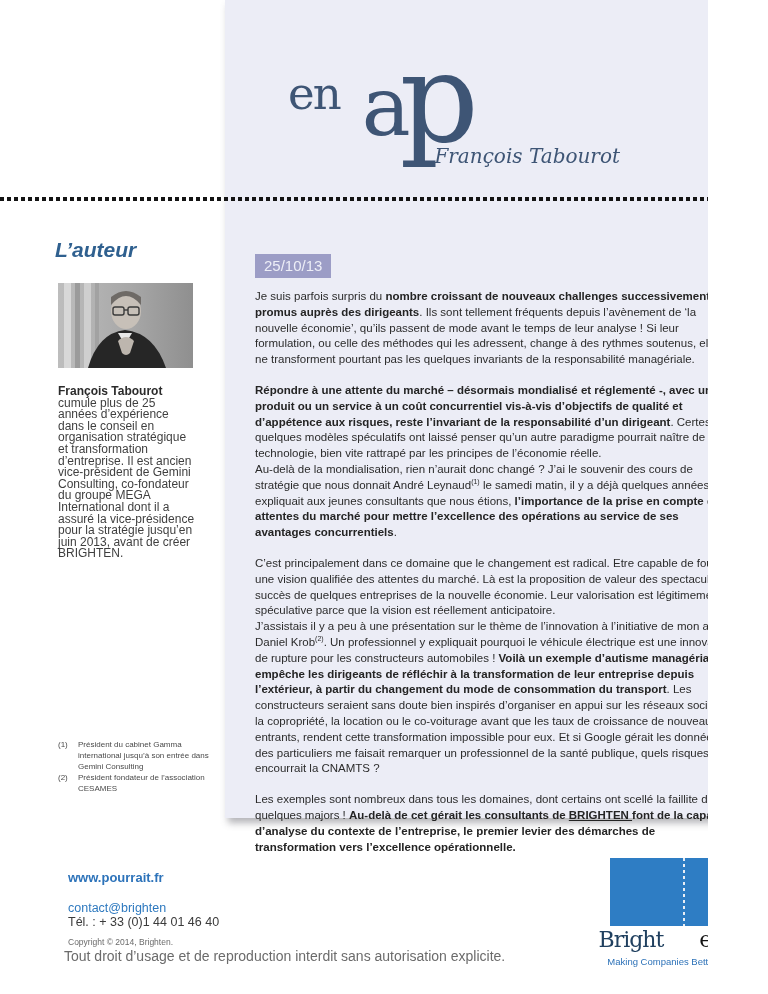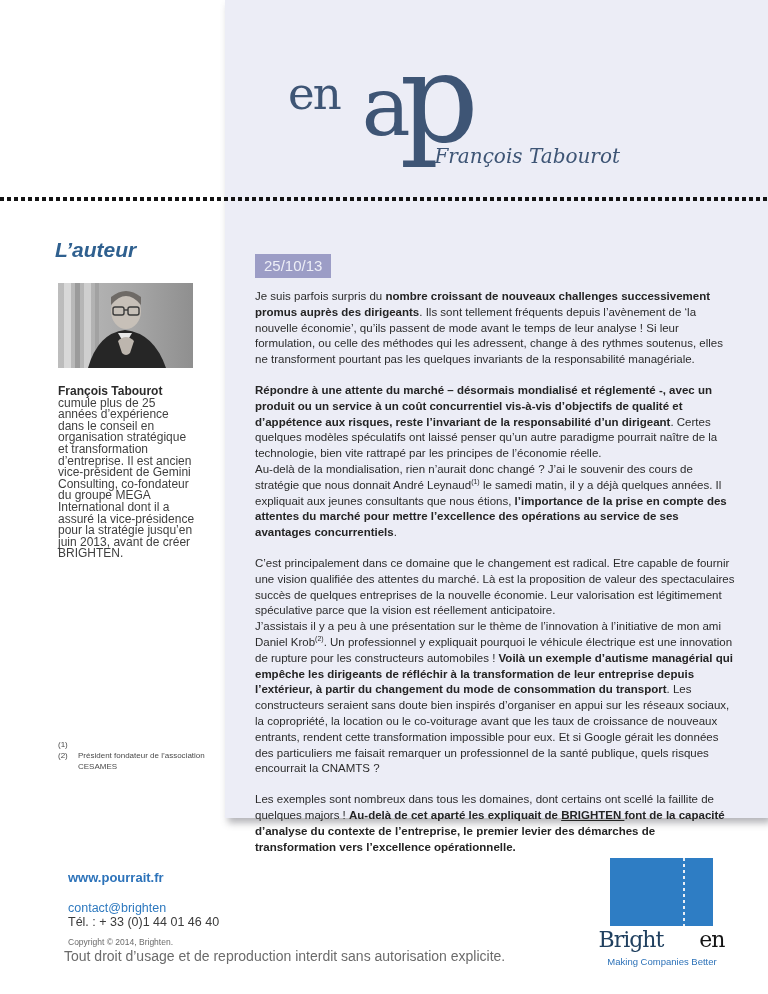--- a/index.html
+++ b/index.html
@@ -1,16 +1,16 @@
 <!DOCTYPE html>
 <html><head>
 <meta charset="utf-8">
 <style>
   html,body{margin:0;padding:0;background:#fff;}
-  .page{position:relative;width:768px;height:994px;background:#ffffff;overflow:hidden;
+  .page{position:relative;width:708px;height:994px;background:#ffffff;overflow:hidden;
         font-family:"Liberation Sans",sans-serif;}
 
   
   .header-box{position:absolute;left:225px;top:0;width:543px;height:818px;
               background:#ecedf6;box-shadow:3px 5px 7px rgba(90,90,100,.45);}
 
   
   .dotted-line{position:absolute;left:0;top:197px;width:768px;height:4px;z-index:5;
                background:repeating-linear-gradient(90deg,#141414 0 4px,transparent 4px 7px);}
 
@@ -113,36 +113,37 @@
     <path d="M60 58 Q68 50 76 58 L72 70 Q68 74 64 70 Z" fill="#bdb6ae"></path>
   </svg>
 
   <div class="author-bio">
     <b>François Tabourot</b><span> cumule plus de 25 années d’expérience dans le conseil en organisation stratégique et transformation d’entreprise. Il est ancien vice-président de Gemini Consulting, co-fondateur du groupe MEGA International dont il a assuré la vice-présidence pour la stratégie jusqu’en juin 2013, avant de créer BRIGHTEN.</span>
   </div>
 
   <div class="footnotes">
       <div class="footnote">
         <span class="fn-marker">(1)</span>
+        <span class="fn-text">Président du cabinet Gamma international jusqu’à son entrée dans Gemini Consulting</span>
       </div>
       <div class="footnote">
         <span class="fn-marker">(2)</span>
         <span class="fn-text">Président fondateur de l’association CESAMES</span>
       </div>
     </div>
 
   <div class="article">
     <span class="date-badge">25/10/13</span>
     <div class="paragraphs">
         <p><span>Je suis parfois surpris du </span><b>nombre croissant de nouveaux challenges successivement promus auprès des dirigeants</b><span>. Ils sont tellement fréquents depuis l’avènement de ‘la nouvelle économie’, qu’ils passent de mode avant le temps de leur analyse ! Si leur formulation, ou celle des méthodes qui les adressent, change à des rythmes soutenus, elles ne transforment pourtant pas les quelques invariants de la responsabilité managériale.</span></p>
         <p><b>Répondre à une attente du marché – désormais mondialisé et réglementé -, avec un produit ou un service à un coût concurrentiel vis-à-vis d’objectifs de qualité et d’appétence aux risques, reste l’invariant de la responsabilité d’un dirigeant</b><span>. Certes quelques modèles spéculatifs ont laissé penser qu’un autre paradigme pourrait naître de la technologie, bien vite rattrapé par les principes de l’économie réelle.
 Au-delà de la mondialisation, rien n’aurait donc changé ? J’ai le souvenir des cours de stratégie que nous donnait André Leynaud</span><span class="run-sup">(1)</span><span> le samedi matin, il y a déjà quelques années. Il expliquait aux jeunes consultants que nous étions, </span><b>l’importance de la prise en compte des attentes du marché pour mettre l’excellence des opérations au service de ses avantages concurrentiels</b><span>.</span></p>
         <p><span>C’est principalement dans ce domaine que le changement est radical. Etre capable de fournir une vision qualifiée des attentes du marché. Là est la proposition de valeur des spectaculaires succès de quelques entreprises de la nouvelle économie. Leur valorisation est légitimement spéculative parce que la vision est réellement anticipatoire.
 J’assistais il y a peu à une présentation sur le thème de l’innovation à l’initiative de mon ami Daniel Krob</span><span class="run-sup">(2)</span><span>. Un professionnel y expliquait pourquoi le véhicule électrique est une innovation de rupture pour les constructeurs automobiles ! </span><b>Voilà un exemple d’autisme managérial qui empêche les dirigeants de réfléchir à la transformation de leur entreprise depuis l’extérieur, à partir du changement du mode de consommation du transport</b><span>. Les constructeurs seraient sans doute bien inspirés d’organiser en appui sur les réseaux sociaux, la copropriété, la location ou le co-voiturage avant que les taux de croissance de nouveaux entrants, rendent cette transformation impossible pour eux. Et si Google gérait les données des particuliers me faisait remarquer un professionnel de la santé publique, quels risques encourrait la CNAMTS ?</span></p>
-        <p><span>Les exemples sont nombreux dans tous les domaines, dont certains ont scellé la faillite de quelques majors ! </span><b>Au-delà de cet aparté les expliquait de </b><b class="run-link">BRIGHTEN </b><b>font de la capacité d’analyse du contexte de l’entreprise, le premier levier des démarches de transformation vers l’excellence opérationnelle.</b></p>
+        <p><span>Les exemples sont nombreux dans tous les domaines, dont certains ont scellé la faillite de quelques majors ! </span><b>Au-delà de cet gérait les consultants de </b><b class="run-link">BRIGHTEN </b><b>font de la capacité d’analyse du contexte de l’entreprise, le premier levier des démarches de transformation vers l’excellence opérationnelle.</b></p>
       </div>
   </div>
 
   <a class="site-link">www.pourrait.fr</a>
   <a class="email-link">contact@brighten</a>
   <div class="phone">Tél. : + 33 (0)1 44 01 46 40</div>
   <div class="copy1">Copyright © 2014, Brighten.</div>
   <div class="copy2">Tout droit d’usage et de reproduction interdit sans autorisation explicite.</div>
 
   <div class="brand-square">

